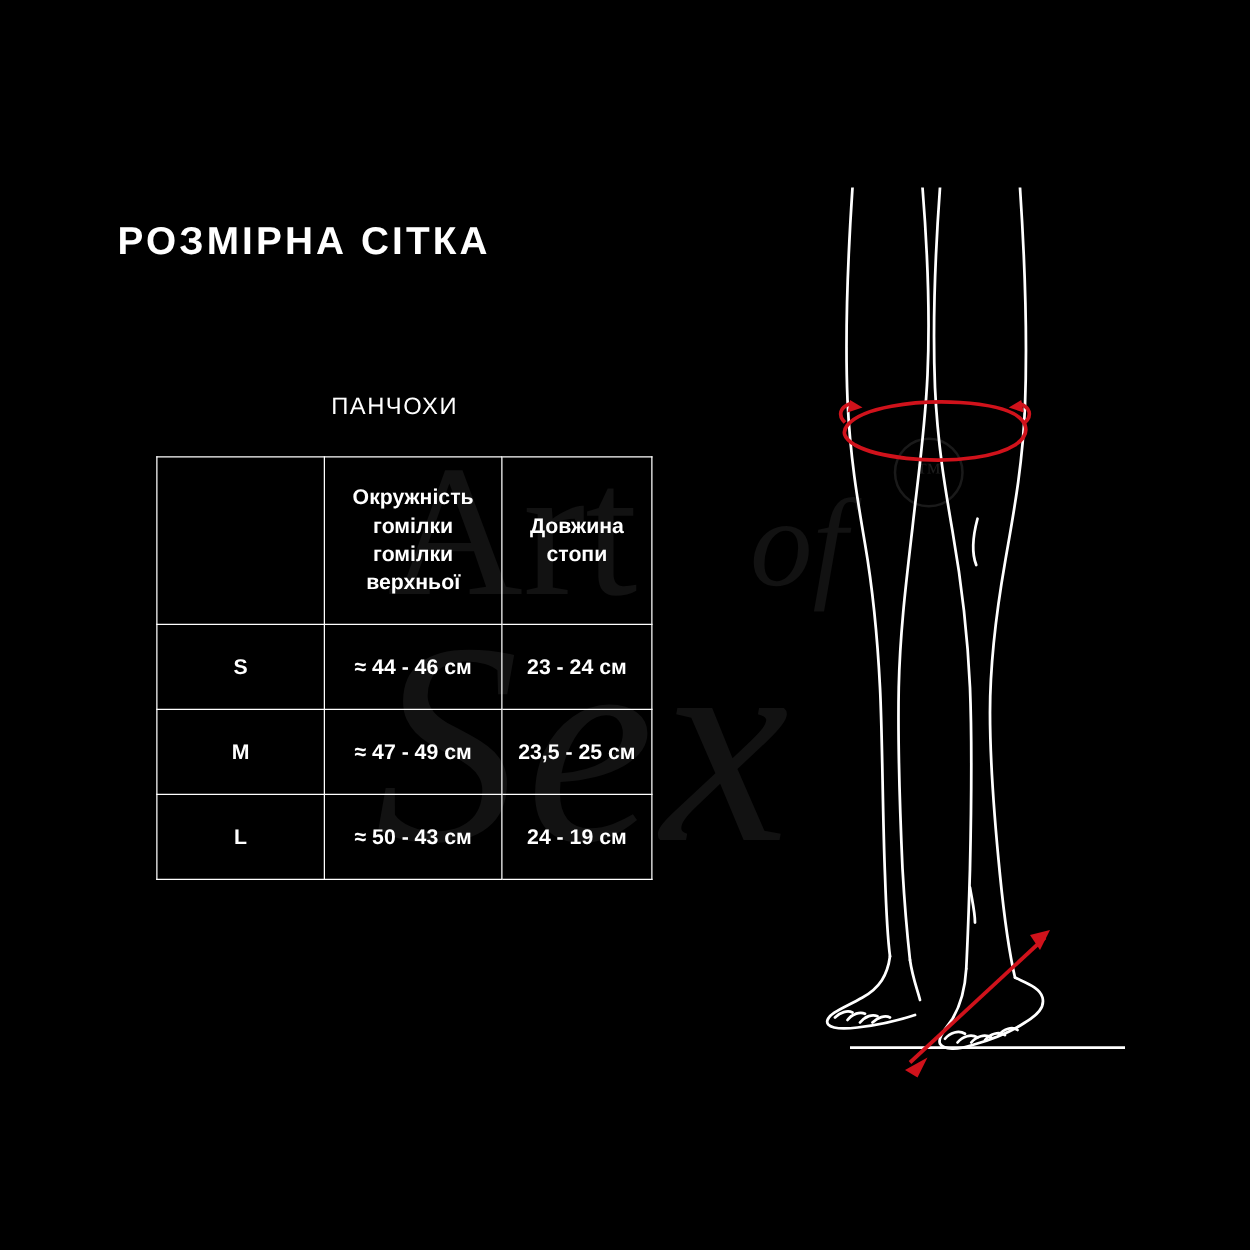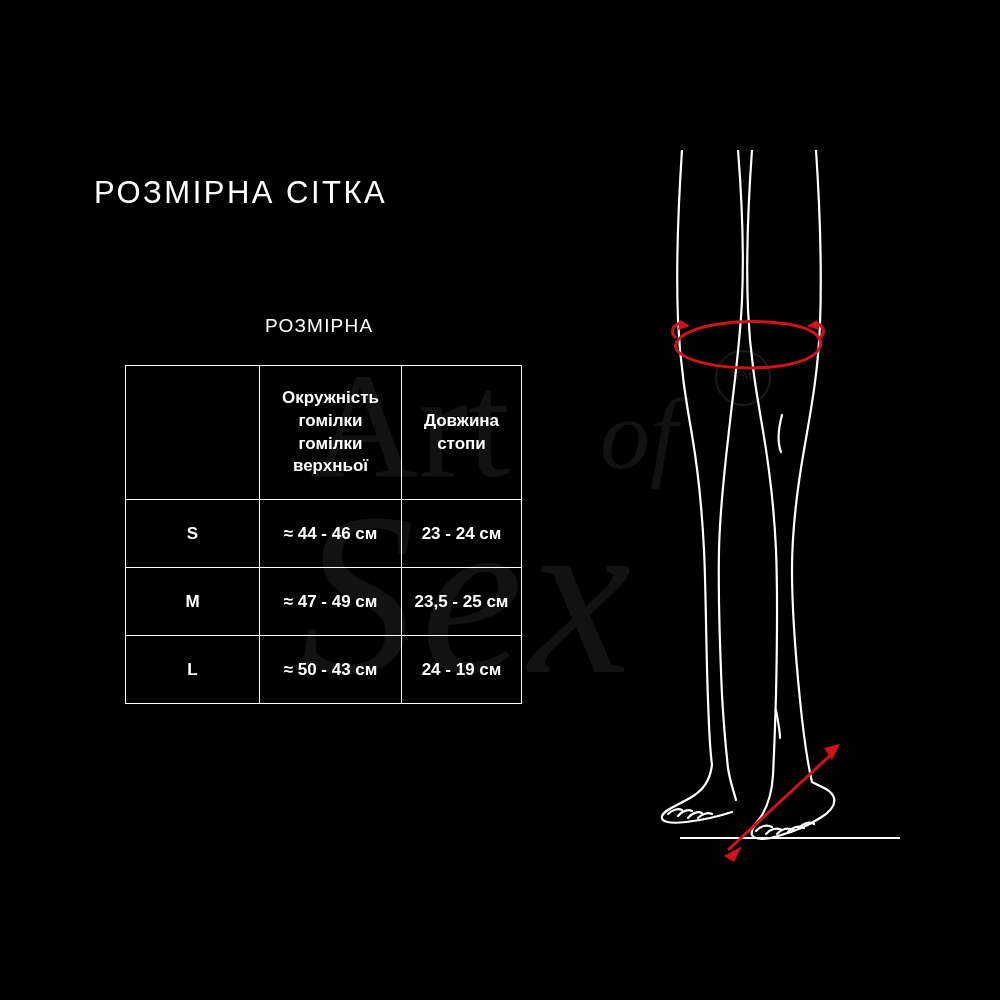--- a/index.html
+++ b/index.html
@@ -67,21 +67,21 @@
     font-family: "Liberation Serif", serif;
   }
 
   
   .title {
     position: absolute;
     left: 94px;
     top: 175px;
     color: #ffffff;
     font-size: 31px;
-    font-weight: normal;
+    font-weight: bold;
     letter-spacing: 2.5px;
     white-space: nowrap;
   }
 
   
   .subtitle {
     position: absolute;
     left: 265px;
     top: 315px;
     color: #ffffff;
@@ -140,21 +140,21 @@
 
   <div class="watermark">
     <div class="wm-text wm-art">Art</div>
     <div class="wm-text wm-of">of</div>
     <div class="wm-text wm-sex">Sex</div>
     <div class="wm-tm">™</div>
   </div>
 
   <div class="title">РОЗМІРНА СІТКА</div>
 
-  <div class="subtitle">РОЗМІРНА</div>
+  <div class="subtitle">ПАНЧОХИ</div>
 
   <table class="size-table">
     <thead>
       <tr>
         <th class="col-size"></th>
         <th class="col-circ">
           <div>Окружність</div>
           <div>гомілки</div>
           <div>гомілки</div>
           <div>верхньої</div>

